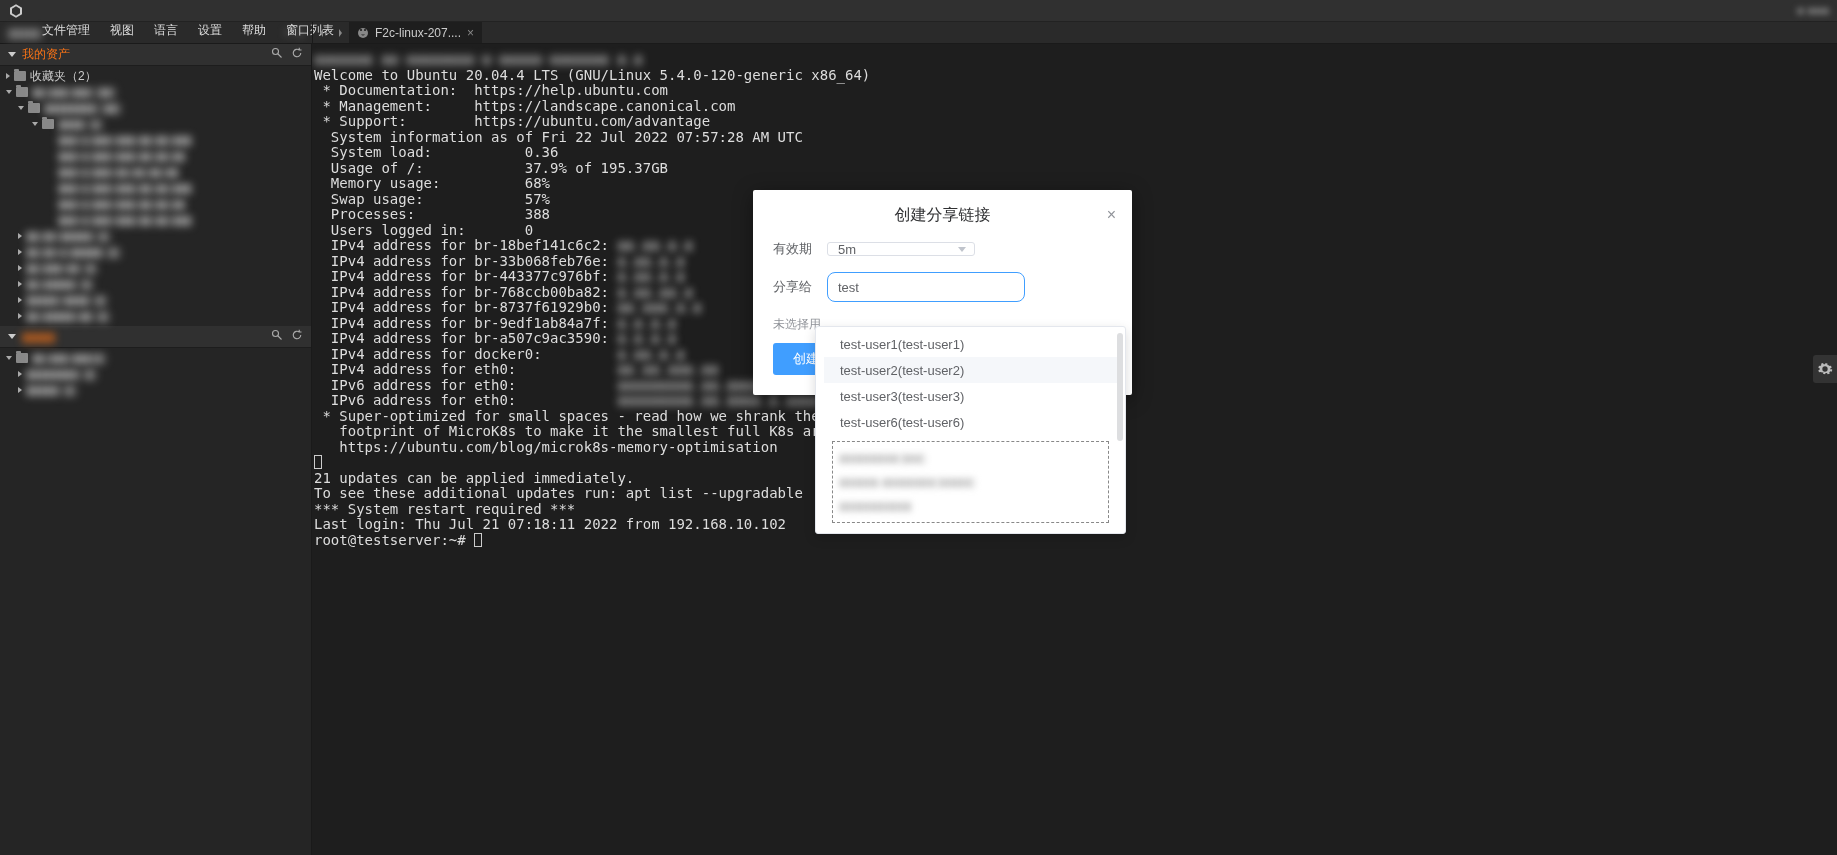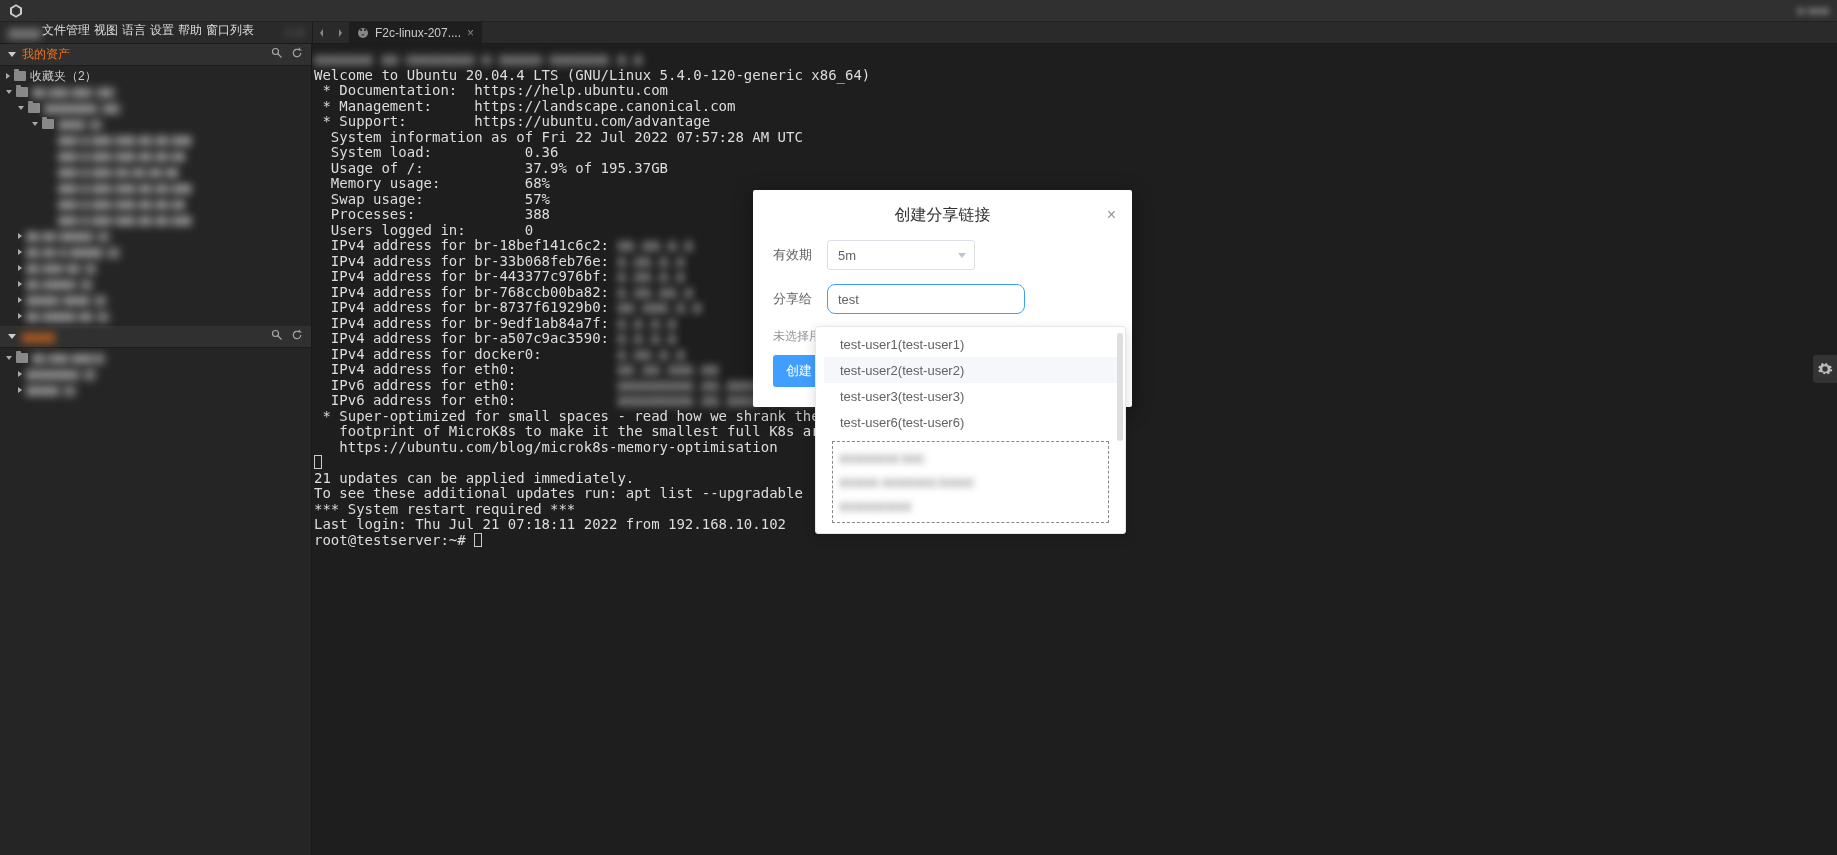--- a/index.html
+++ b/index.html
@@ -1,19 +1,19 @@
 <!DOCTYPE html>
 <html><head>
 <meta charset="utf-8">
 <style>
 * { margin: 0; padding: 0; box-sizing: border-box; }
 html, body { width: 1837px; height: 855px; overflow: hidden; background: #1e1e1e; font-family: -apple-system, "Helvetica Neue", Arial, sans-serif; color: #ccc; font-size: 13px; }
 .topbar { height: 22px; background: #303030; display: flex; align-items: center; padding: 0 8px; gap: 18px; color: #ddd; font-size: 12px; border-bottom: 1px solid #222; }
 .topbar .logo svg { width: 16px; height: 16px; display: block; }
-.topbar .menu { display: flex; gap: 4px; margin-top: 40px; }
+.topbar .menu { display: flex; gap: 20px; margin-top: 40px; }
 .topbar .menu div { cursor: pointer; }
 .topbar .spacer { flex: 1; }
 .topbar .right { display: flex; align-items: center; gap: 6px; filter: blur(3px); color:#888;}
 .subbar { height: 22px; background: #2a2a2a; display: flex; align-items: center; border-bottom: 1px solid #1a1a1a; }
 .subbar .left { width: 312px; display: flex; align-items: center; padding: 0 8px; color: #aaa; font-size: 12px; filter: blur(4px); }
 .subbar .left .chev { margin-left: auto; display:flex; gap:4px;}
 .subbar .sep { width: 1px; height: 100%; background: #1a1a1a; }
 .subbar .nav { display: flex; align-items: center; padding: 0 6px; gap: 4px; }
 .subbar .nav svg { width: 10px; height: 10px; fill: #888; }
 .subbar .tab { height: 100%; display: flex; align-items: center; gap: 6px; padding: 0 8px; background: #1e1e1e; border-top: 1px solid #1e1e1e; font-size: 12px; color: #ccc; }
@@ -42,25 +42,25 @@
 .terminal .cursor { display:inline-block; width:8px; height:14px; border:1px solid #ccc; vertical-align:-2px;}
 .gear-float { position: absolute; right: 0; top: 355px; width: 24px; height: 28px; background: rgba(60,60,60,0.7); border-radius: 3px 0 0 3px; display:flex; align-items:center; justify-content:center;}
 .gear-float svg{width:16px;height:16px;fill:#bbb;}
 
 .modal { position: absolute; left: 753px; top: 190px; width: 379px; background: #fff; border-radius: 2px; box-shadow: 0 4px 20px rgba(0,0,0,0.4); color: #333; font-size: 14px; }
 .modal .m-hdr { height: 50px; display: flex; align-items: center; justify-content: center; position: relative; font-size: 16px; color: #303133; }
 .modal .m-close { position: absolute; right: 16px; top: 16px; color: #909399; cursor: pointer; font-size: 16px; }
 .modal .m-body { padding: 0 20px 20px 20px; }
 .modal .m-row { display: flex; align-items: center; margin-bottom: 14px; }
 .modal .m-label { width: 54px; color: #606266; font-size: 13px; }
-.modal .m-select { flex: 0 0 148px; height: 30px; border: 1px solid #dcdfe6; border-radius: 3px; display: flex; align-items: center; padding: 0 10px; color: #606266; font-size: 13px; position: relative; }
+.modal .m-select { flex: 0 0 148px; height: 14px; border: 1px solid #dcdfe6; border-radius: 3px; display: flex; align-items: center; padding: 0 10px; color: #606266; font-size: 13px; position: relative; }
 .modal .m-select .caret { position:absolute; right:8px; width:0;height:0;border-left:4px solid transparent;border-right:4px solid transparent;border-top:5px solid #c0c4cc;}
 .modal .m-input { flex: 0 0 148px; height: 30px; border: 1px solid #409eff; border-radius: 8px; padding: 0 10px; font-size: 13px; color: #606266; outline: none; }
 .modal .m-hint { font-size: 12px; color: #909399; margin-bottom: 10px; }
-.modal .m-btn { display: inline-block; background: #409eff; color: #fff; padding: 7px 13px; border-radius: 3px; font-size: 13px; cursor: pointer; }
+.modal .m-btn { display: inline-block; background: #409eff; color: #fff; padding: 7px 20px; border-radius: 3px; font-size: 13px; cursor: pointer; }
 .dropdown { position: absolute; left: 815px; top: 326px; width: 311px; background: #fff; border: 1px solid #e4e7ed; border-radius: 3px; box-shadow: 0 4px 12px rgba(0,0,0,0.15); padding: 4px 8px; font-size: 13px; color: #606266; }
 .dropdown .opt { height: 26px; display: flex; align-items: center; padding: 0 16px; cursor: pointer; }
 .dropdown .opt.hover { background: #f5f7fa; }
 .dropdown .extra { margin: 6px 8px 6px 8px; border: 1px dashed #888; padding: 4px 6px; }
 .dropdown .extra .e { height: 24px; display:flex; align-items:center; color:#bbb; filter: blur(3px); font-size:12px;}
 .dropdown .scrollbar{position:absolute;right:2px;top:6px;width:6px;height:108px;background:rgba(144,147,153,0.3);border-radius:3px;}
 </style>
 </head>
 <body>
 

